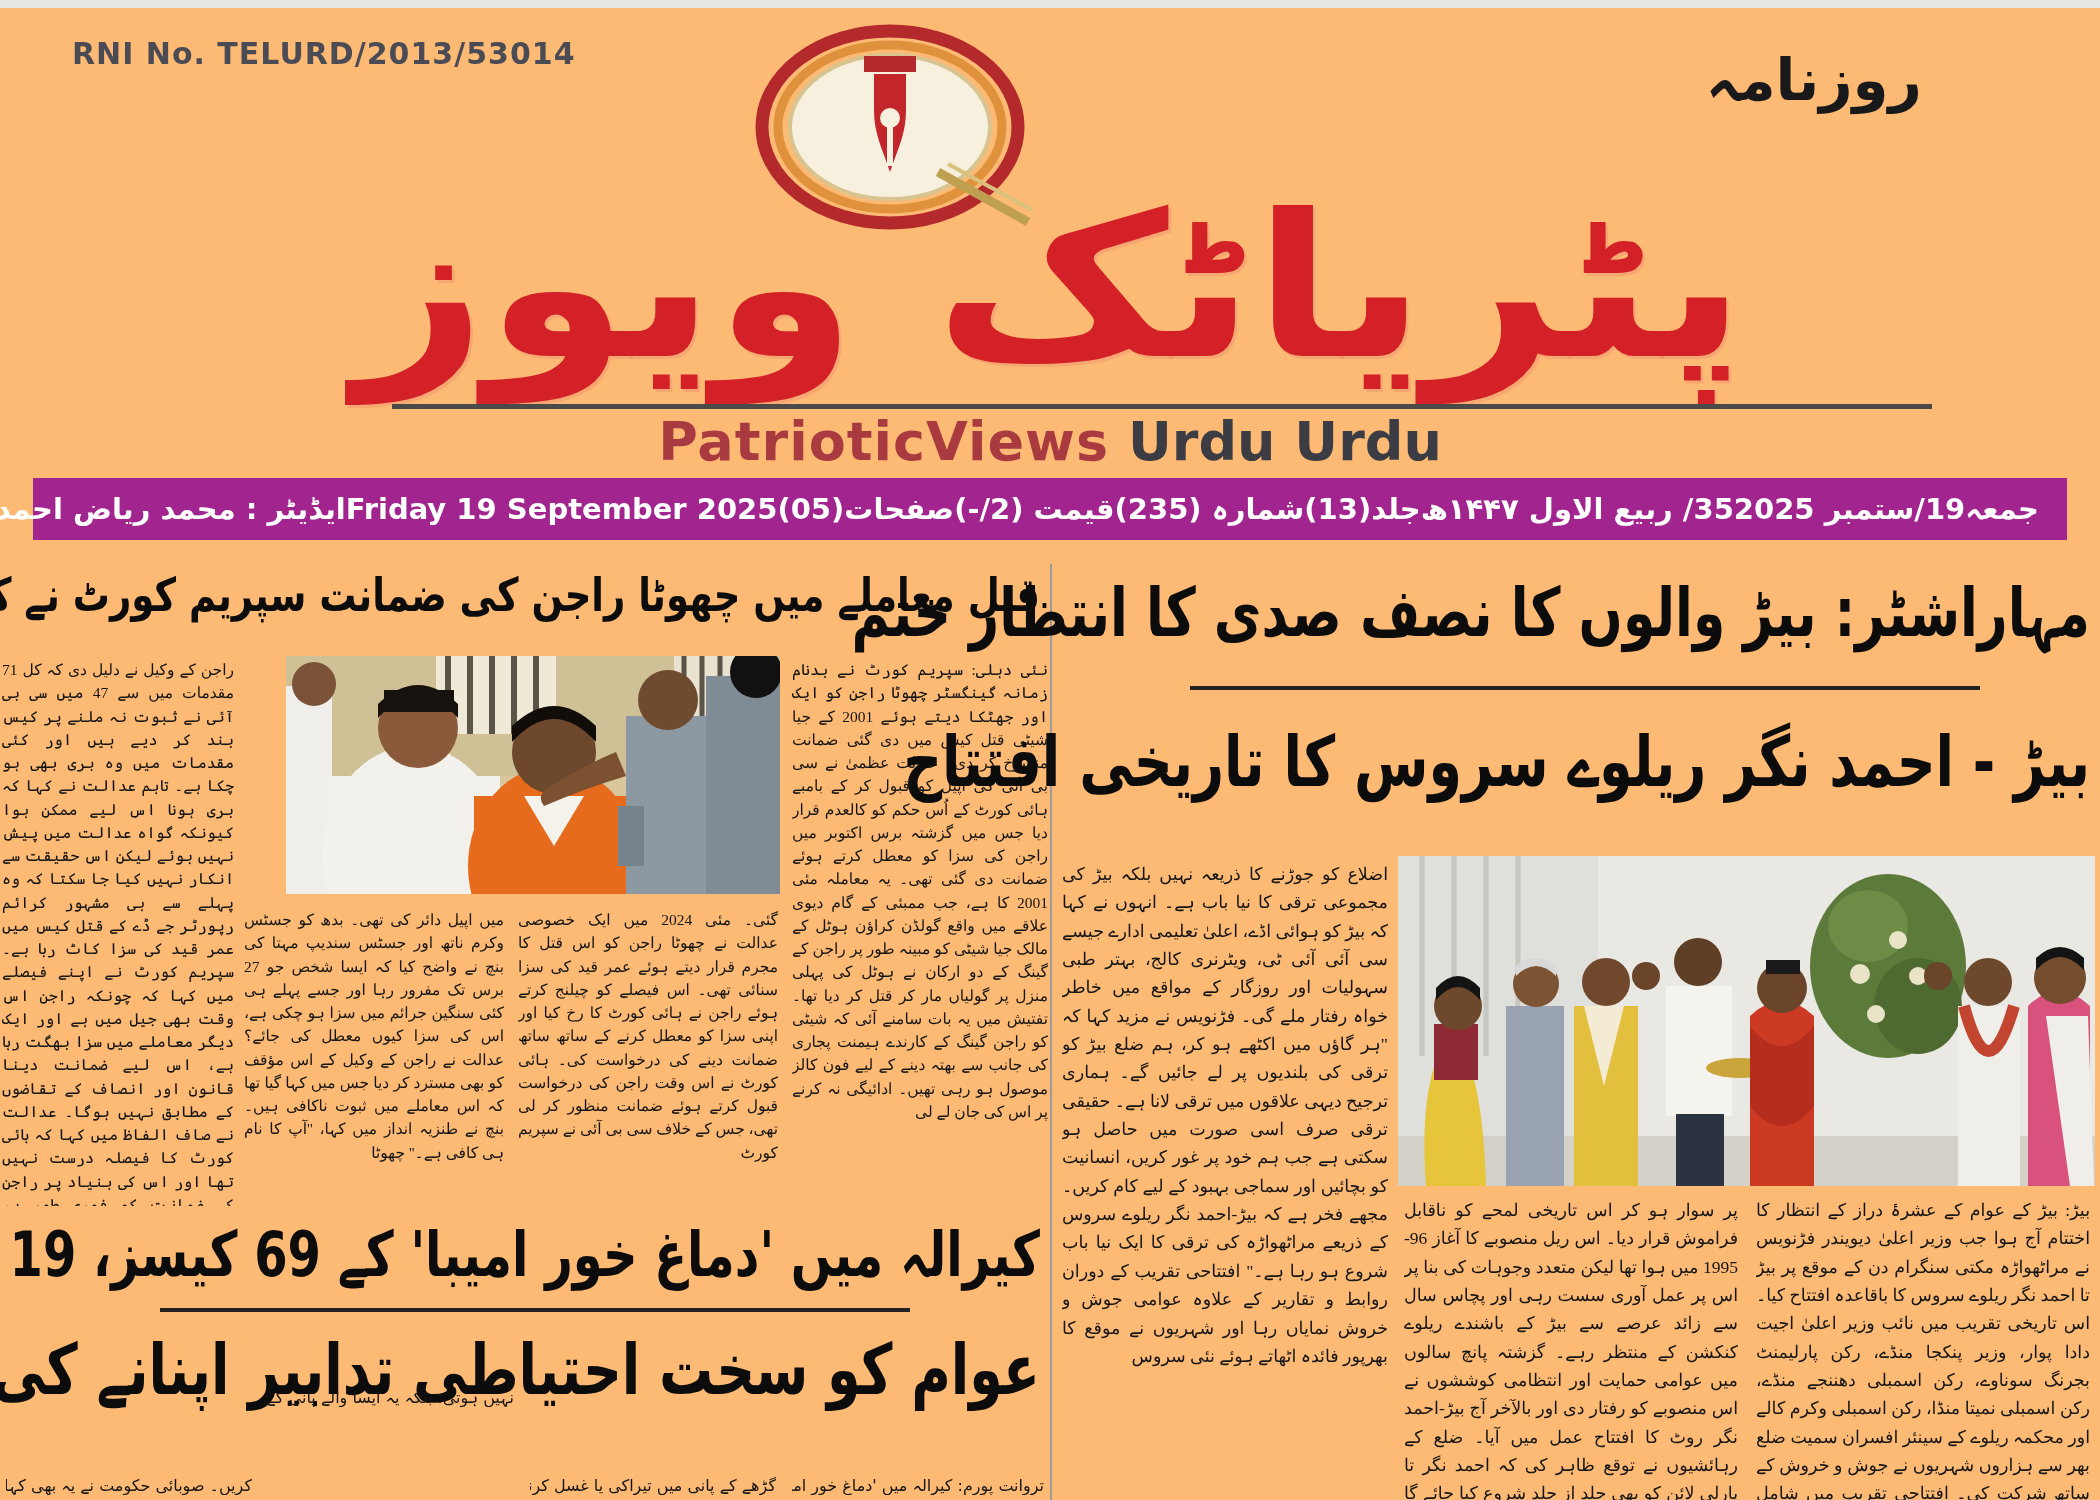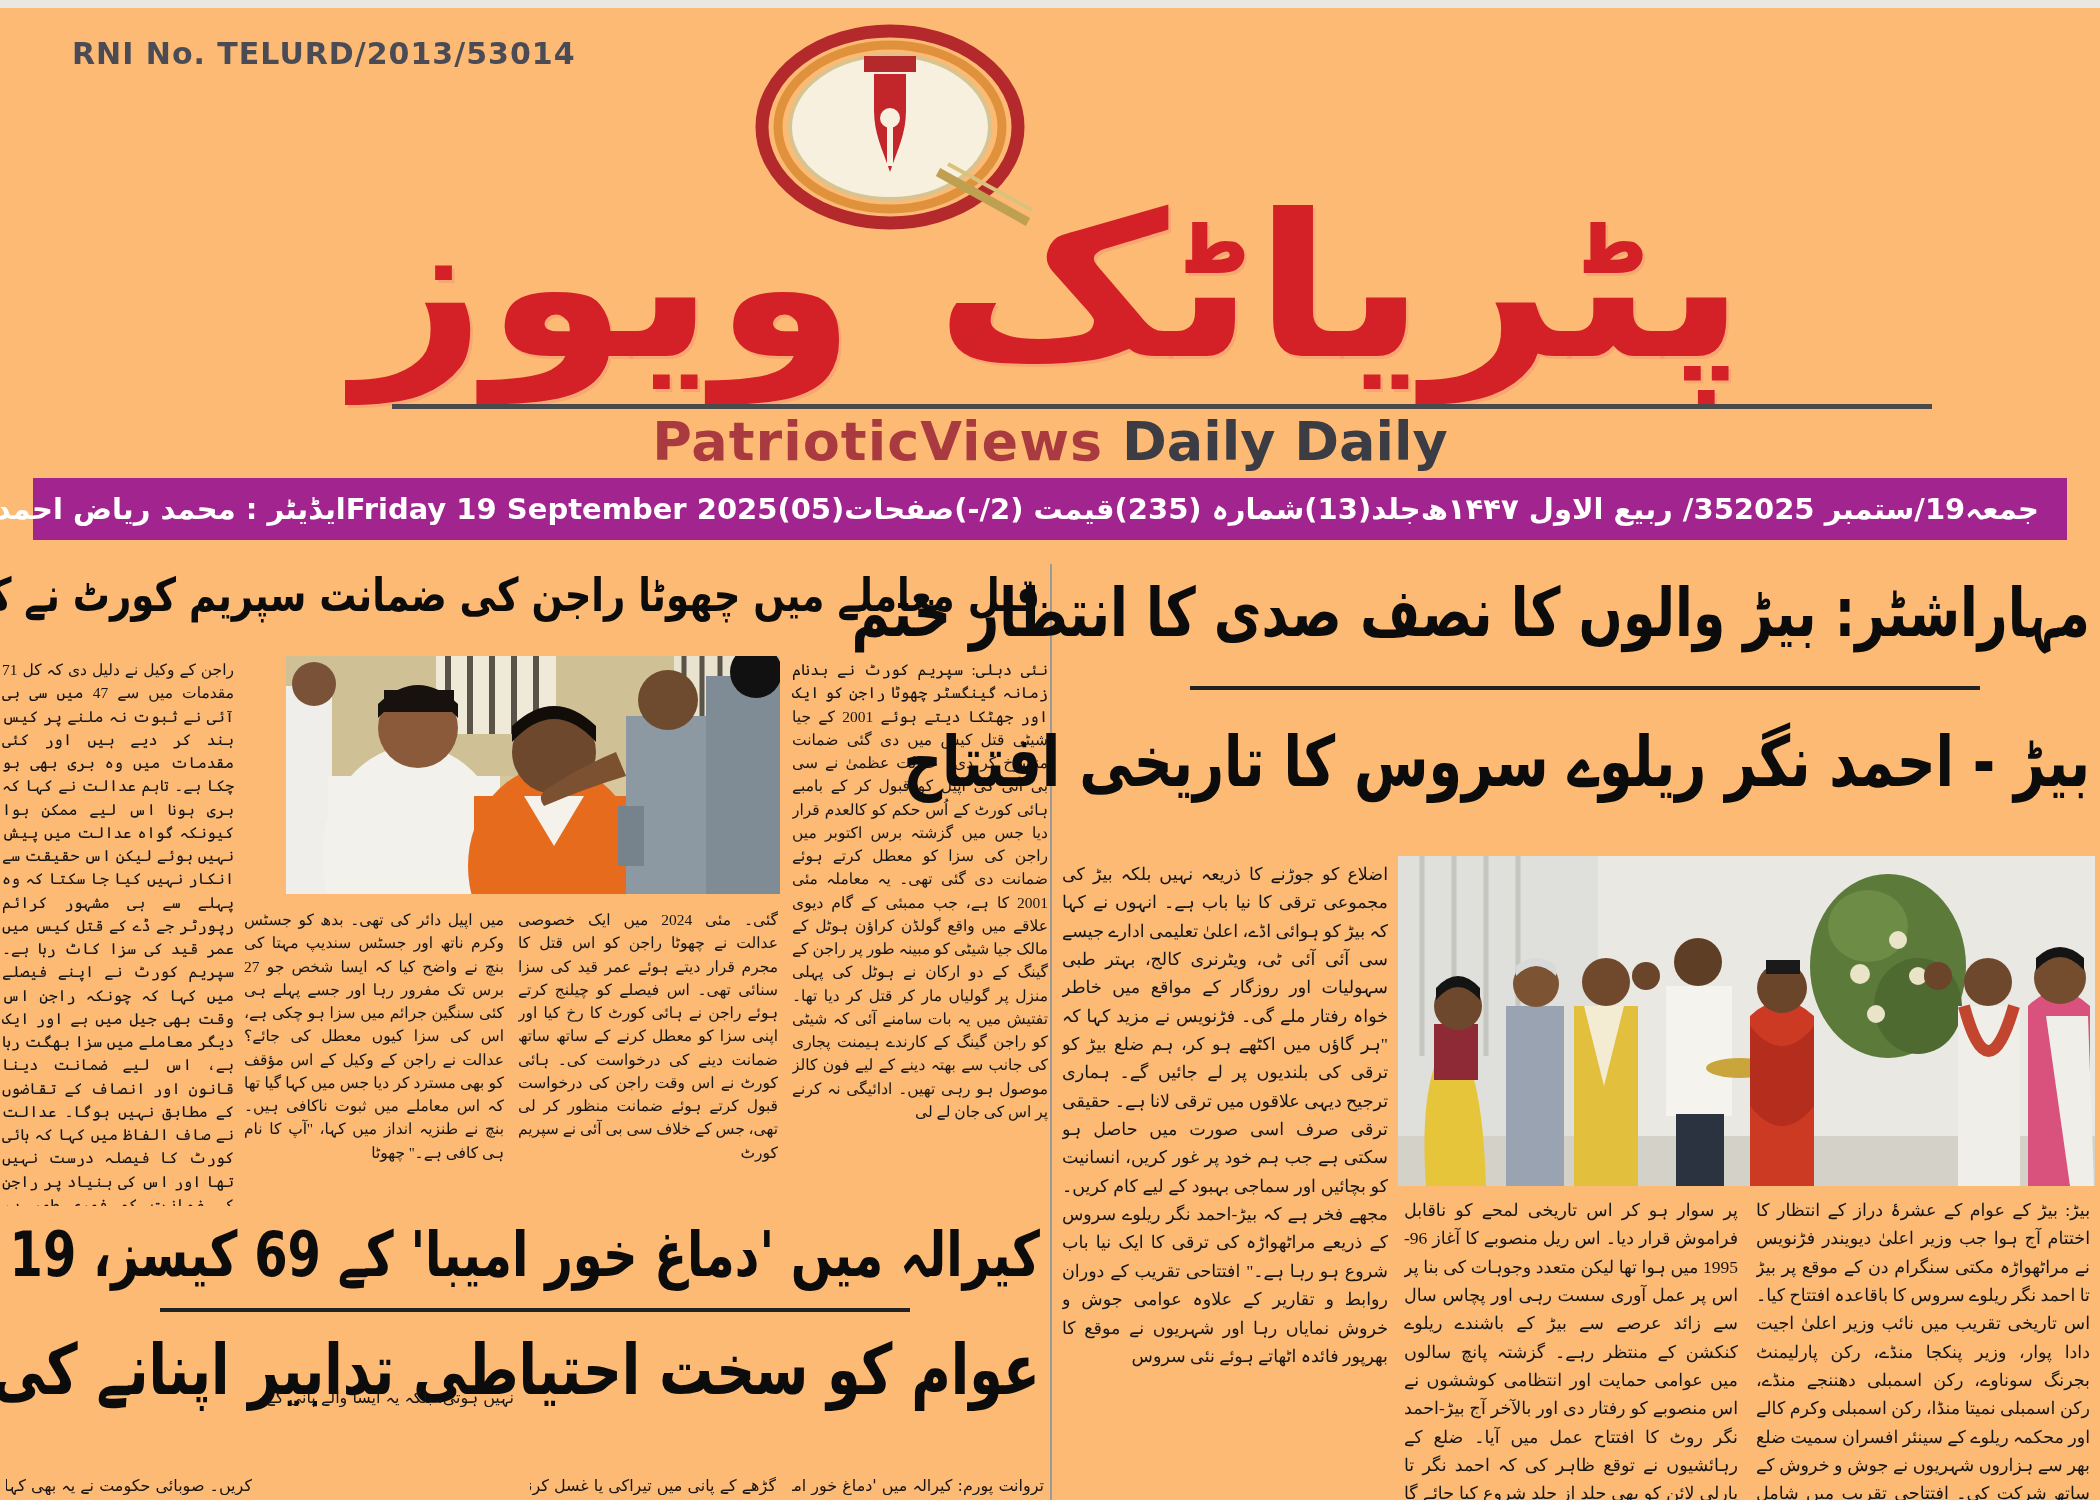--- a/index.html
+++ b/index.html
@@ -53,20 +53,21 @@
   .photo-frame{overflow:hidden;background:#ccc;}
   .photo-frame svg{display:block;}
 </style>
 </head>
 <body>
 
 <div id="paper">
 
   <div class="abs rni" style="left:72px;top:28px;">RNI No. TELURD/2013/53014</div>
 
+  <div class="abs rtl daily-word" style="right:178px;top:38px;">روزنامہ</div>
 
   <div class="abs" style="left:742px;top:14px;width:296px;height:224px;">
     <svg width="296" height="224" viewBox="0 0 296 224">
       <ellipse cx="148" cy="105" rx="128" ry="96" fill="none" stroke="#b3292c" stroke-width="13"></ellipse>
       <ellipse cx="148" cy="105" rx="112" ry="82" fill="none" stroke="#e0913c" stroke-width="9"></ellipse>
       <ellipse cx="148" cy="105" rx="100" ry="72" fill="#f7f0de" stroke="#d8c490" stroke-width="4"></ellipse>
       <rect x="122" y="34" width="52" height="16" fill="#b3292c"></rect>
       <path d="M132 52 L164 52 L164 88 C164 112 156 126 148 150 C140 126 132 112 132 88 Z" fill="#c2262b"></path>
       <circle cx="148" cy="96" r="10" fill="#f7f0de"></circle>
       <rect x="145" y="104" width="6" height="40" fill="#f7f0de"></rect>
@@ -75,21 +76,21 @@
     </svg>
   </div>
 
   <div class="abs rtl masthead-urdu" style="left:300px;top:130px;width:1500px;height:300px;">پٹریاٹک ویوز</div>
 
   <div class="abs mast-rule" style="left:392px;top:396px;width:1540px;"></div>
 
   <div class="abs mast-en" style="left:0;top:402px;width:2100px;text-align:center;">
     <span class="red">PatrioticViews</span>
     <span> </span>
-    <span class="gray">Daily Daily</span>
+    <span class="gray">Urdu Urdu</span>
   </div>
 
   <div class="abs rtl datebar" style="left:33px;top:470px;width:2034px;height:62px;">
     <span class="it">جمعہ</span>
     <span class="it">19/ستمبر 2025</span>
     <span class="it">35/ ربیع الاول ۱۴۴۷ھ</span>
     <span class="it">جلد(13)</span>
     <span class="it">شمارہ (235)</span>
     <span class="it">قیمت (2/-)</span>
     <span class="it">صفحات(05)</span>

